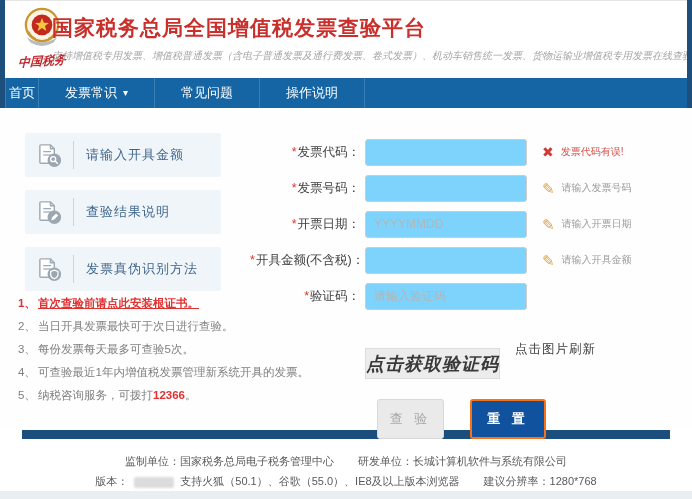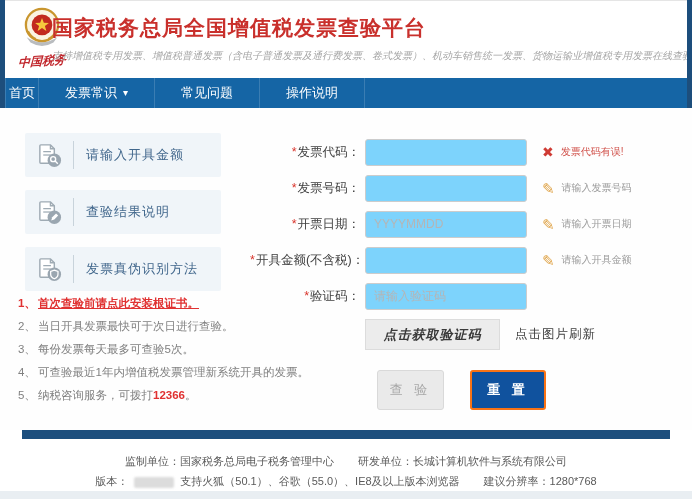--- a/index.html
+++ b/index.html
@@ -70,21 +70,21 @@
   .hint-icon-error { color: #cf3b34; font-size: 14px; font-weight: bold; line-height: 1; }
   .hint-icon-edit  { color: #dfa347; font-size: 15px; line-height: 1; }
   .hint-text { font-size: 10px; color: #9b9b9b; }
   .hint-text.error { color: #d05049; }
 
   .captcha-row { display: flex; align-items: center; margin-left: 115px; margin-top: 9px; }
   .captcha-box {
     width: 135px; height: 31px; background: #ececec; border: 1px solid #dcdcdc;
     display: flex; align-items: center; justify-content: center; cursor: pointer;
     font-family: "DejaVu Serif", serif; font-style: italic; font-weight: bold;
-    font-size: 13px; color: #3a3a3a; letter-spacing: 1px;
+    font-size: 18px; color: #3a3a3a; letter-spacing: 1px; margin-top: 29px;
   }
   .captcha-refresh { margin-left: 15px; font-size: 12.5px; color: #404040; letter-spacing: 1px; }
 
   .btn-row { display: flex; align-items: center; margin-left: 127px; margin-top: 20px; }
   .btn { height: 40px; border-radius: 3px; font-size: 13px; letter-spacing: 4px;
          display: flex; align-items: center; justify-content: center; cursor: pointer; }
   .btn-check { width: 67px; background: #eaeaea; border: 1px solid #d9d9d9; color: #a8a8a8; }
   .btn-reset { width: 76px; background: #10529e; border: 2px solid #f97316; color: #fff; margin-left: 26px; font-weight: bold; }
 
   

